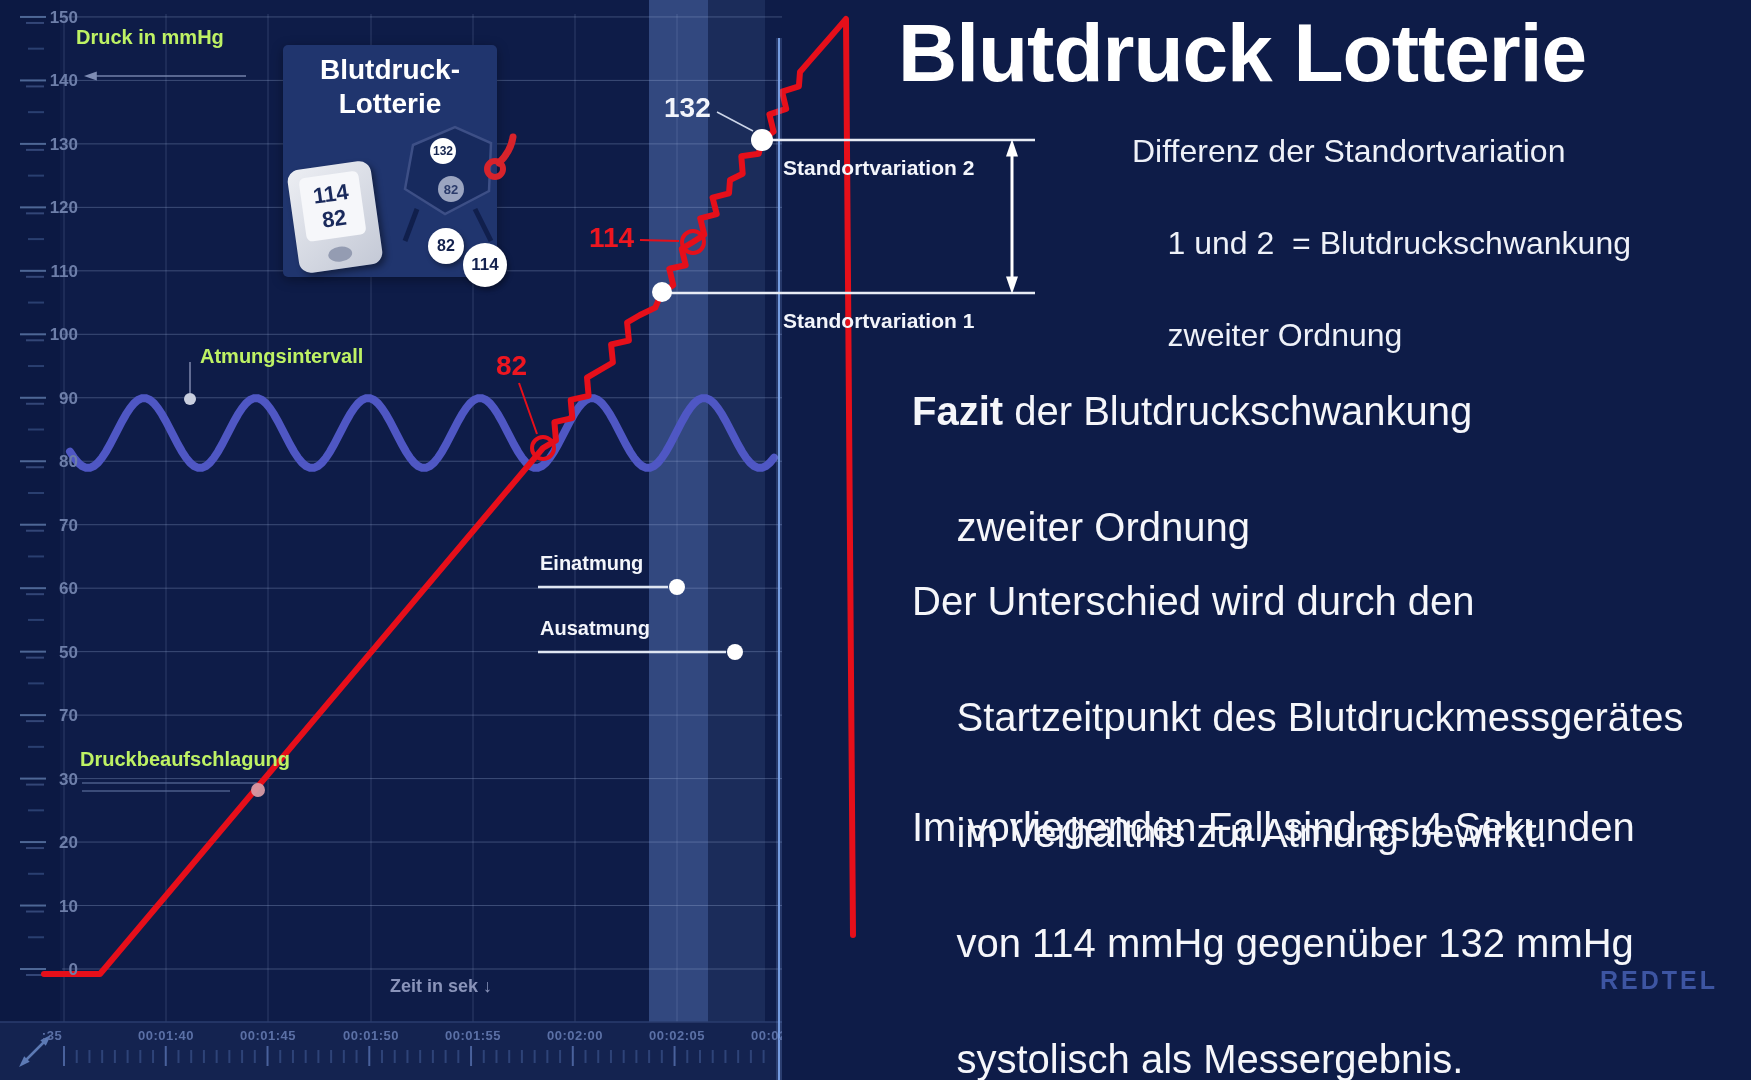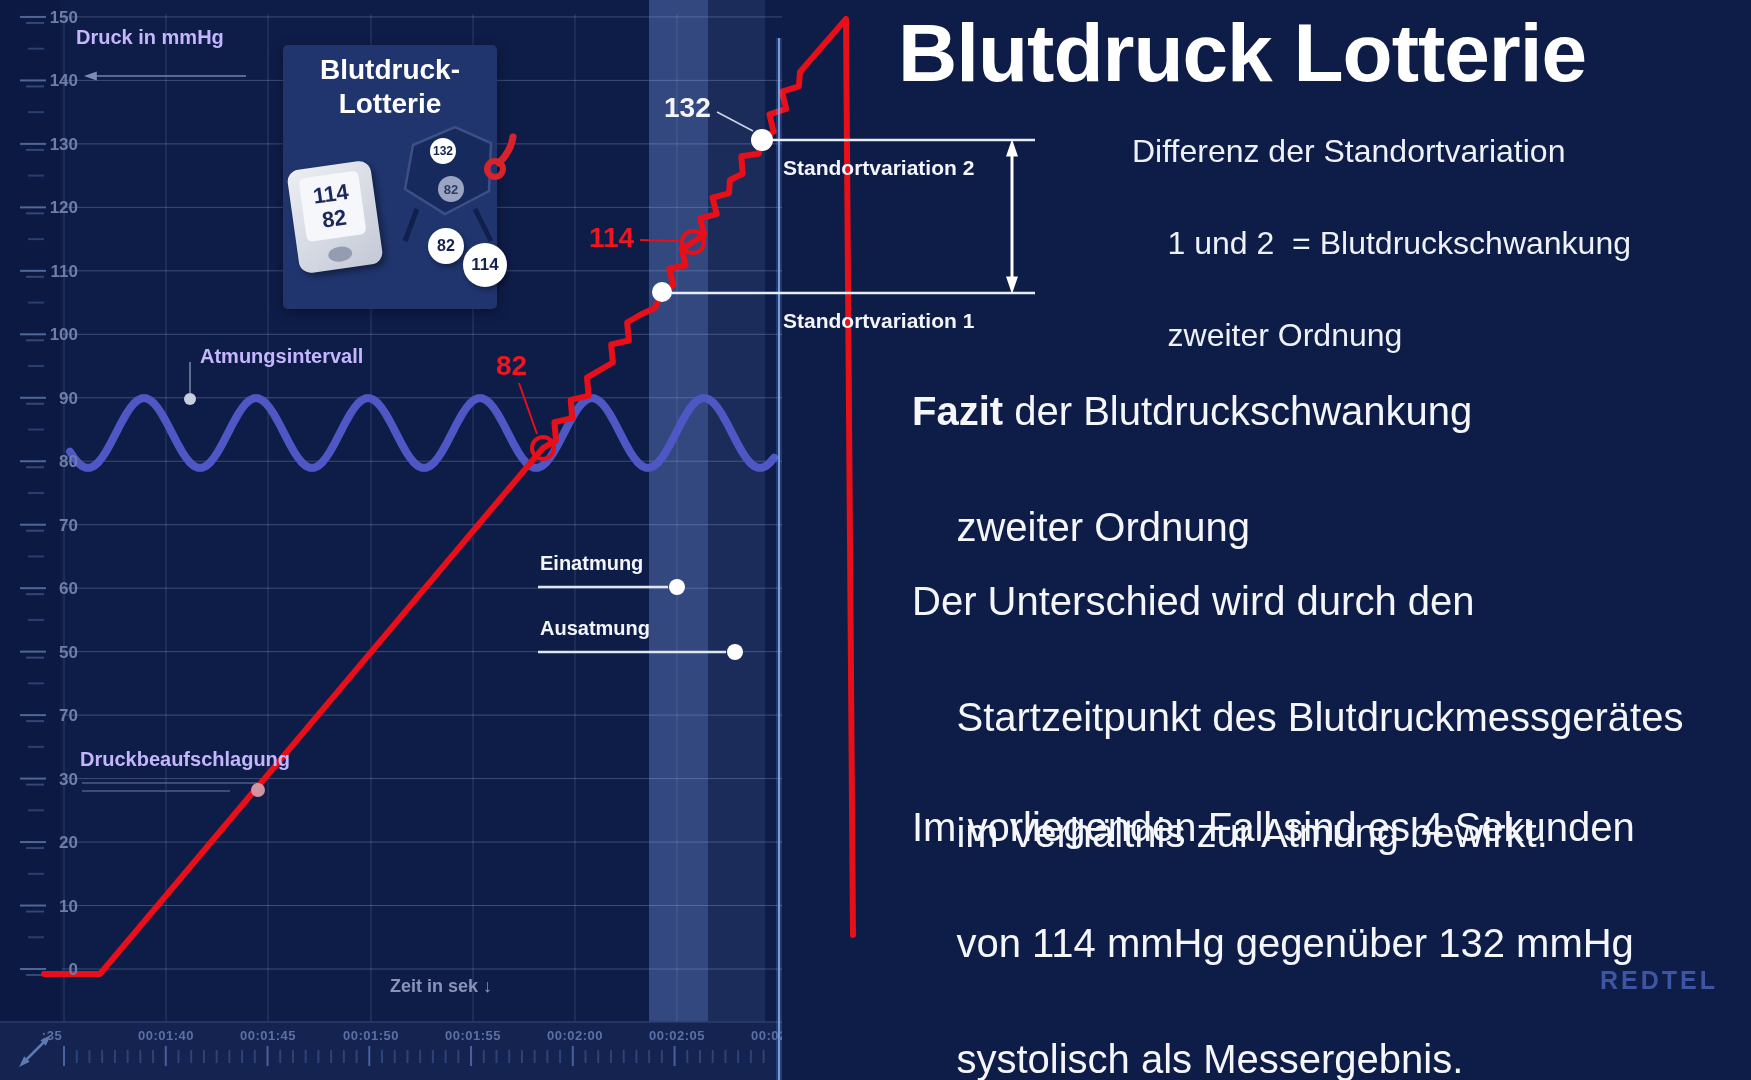--- a/index.html
+++ b/index.html
@@ -1,34 +1,34 @@
 <!DOCTYPE html>
 <html><head>
 <meta charset="utf-8">
 <style>
   html,body{margin:0;padding:0;background:#0e1c48;}
   #app{position:relative;width:1751px;height:1080px;background:#0e1c48;overflow:hidden;
        font-family:"Liberation Sans",sans-serif;}
   #chart{position:absolute;left:0;top:0;z-index:1;}
   .lbl{position:absolute;z-index:3;white-space:pre;}
-  .gray{color:#c4b5fd;font-weight:700;}
+  .gray{color:#bef264;font-weight:700;}
   .white-b{color:#f3f5fb;font-weight:700;}
   .red-b{color:#ee1620;font-weight:700;}
   .axis-labels span{position:absolute;width:40px;text-align:right;font-size:17px;font-weight:700;
        color:#6d7ea9;z-index:2;}
   .tl-labels{position:absolute;left:0;top:0;width:782px;height:1080px;overflow:hidden;z-index:2;}
   .tl-labels span{position:absolute;transform:translateX(-50%);font-size:13px;font-weight:600;
        color:#5b70a6;letter-spacing:.5px;}
   .title{font-size:82px;font-weight:800;color:#ffffff;letter-spacing:-1px;}
   .ann{font-size:32px;line-height:46px;color:#eef1f8;font-weight:400;white-space:pre-wrap;}
   .para{font-size:40px;line-height:58px;color:#f5f6fa;font-weight:400;}
   .para b{font-weight:700;}
   .watermark{font-size:25px;font-weight:700;color:#3d55a2;letter-spacing:3px;}
   
-  .inset{position:absolute;left:283px;top:45px;width:214px;height:264px;background:#20356e;
+  .inset{position:absolute;left:283px;top:45px;width:214px;height:232px;background:#20356e;
          border-radius:5px;z-index:4;box-shadow:0 3px 12px rgba(0,0,0,.35);}
   .inset-title{position:absolute;top:8px;left:0;width:100%;text-align:center;color:#fff;
          font-size:28px;line-height:34px;font-weight:700;}
   .monitor{position:absolute;left:10px;top:120px;width:84px;height:104px;border-radius:12px;
          background:linear-gradient(145deg,#eceef3,#c4c9d6);transform:rotate(-8deg);
          box-shadow:3px 4px 6px rgba(0,0,0,.4);}
   .monitor .screen{position:absolute;left:11px;top:9px;width:60px;height:64px;background:#f6f7fa;
          border-radius:6px;text-align:center;color:#1a2a5c;font-weight:800;font-size:22px;
          line-height:25px;padding-top:7px;box-sizing:border-box;}
   .monitor .btn{position:absolute;left:30px;bottom:7px;width:24px;height:15px;border-radius:50%;

